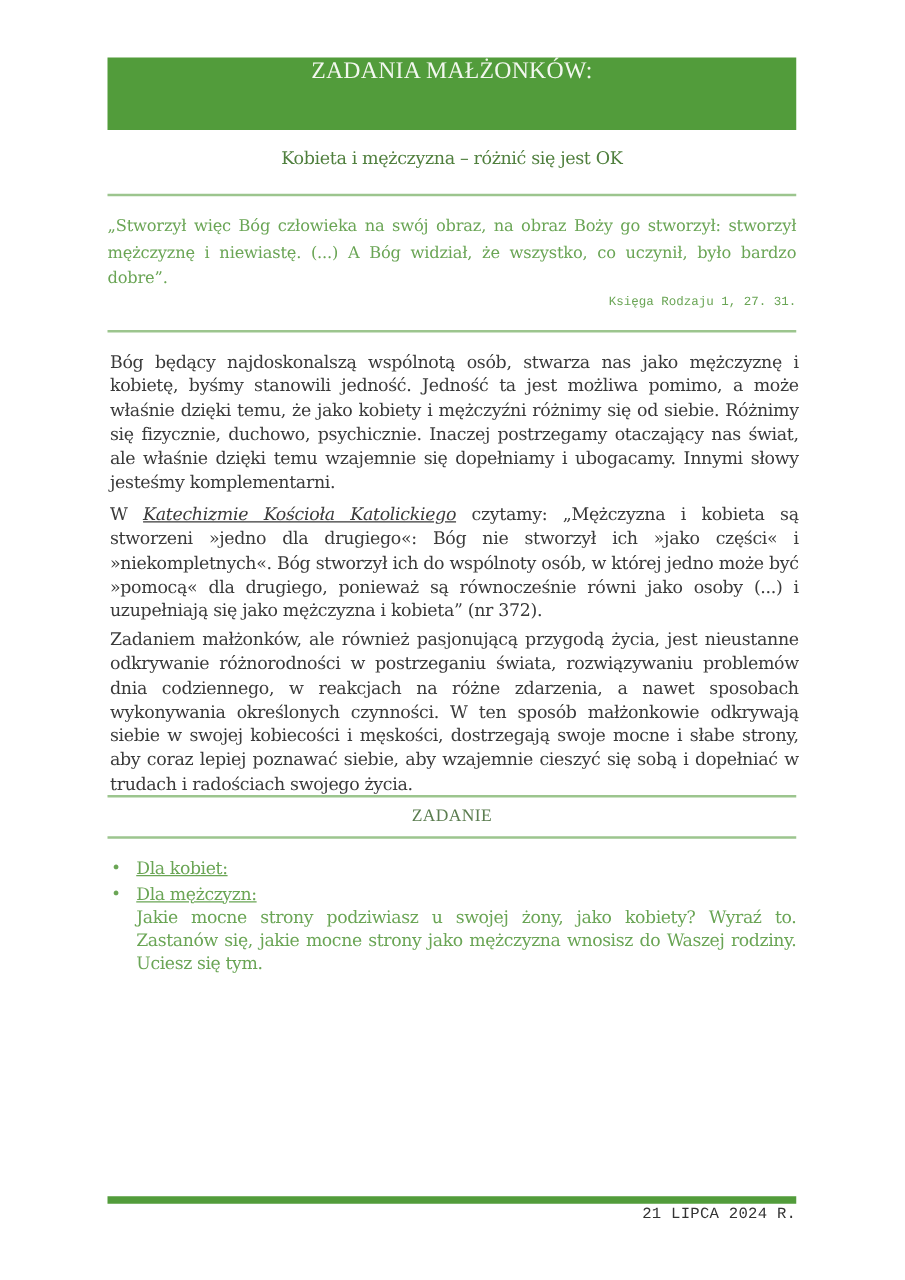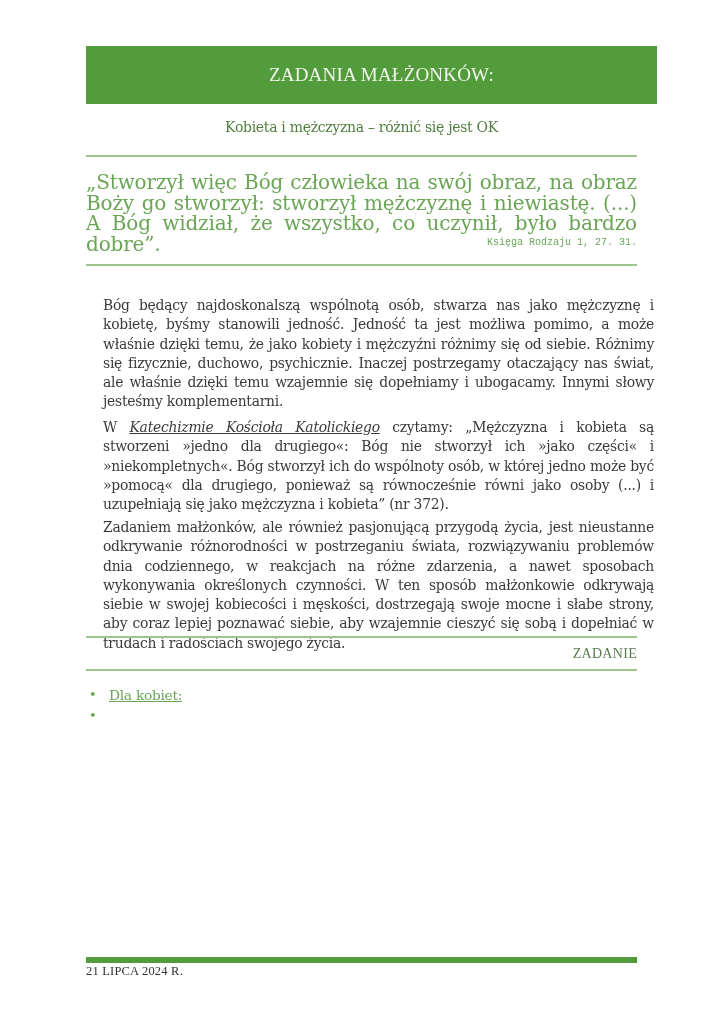--- a/index.html
+++ b/index.html
@@ -3,48 +3,48 @@
 <meta charset="utf-8">
 <style>
   html, body { margin: 0; padding: 0; background: #ffffff; }
   body { width: 724px; height: 1024px; position: relative; overflow: hidden;
          font-family: "DejaVu Serif", "Liberation Serif", serif; color: #333333; }
   .page { position: absolute; left: 86px; width: 551px; top: 0; }
 
   .header-box { position: absolute; top: 46px; left: 0; width: 551px; height: 58px;
     background: #529c3b; color: #f2f7ee; text-align: center;
     font-family: "Liberation Serif", serif; font-size: 19px; line-height: 22px;
-    display: flex; flex-direction: column; justify-content: center; letter-spacing: 0.2px; padding-left: 20px; }
+    display: flex; flex-direction: row; justify-content: center; letter-spacing: 0.2px; }
 
   .subtitle { position: absolute; top: 119px; left: 0; width: 551px; text-align: center;
     font-family: "DejaVu Serif", serif; font-size: 14px; color: #4f7f3d; letter-spacing: -0.3px; }
 
   .rule { position: absolute; left: 0; width: 551px; height: 2px; background: #9cc58e; }
 
   .quote { position: absolute; top: 172px; left: 0; width: 551px; color: #6aa555;
-    font-size: 20px; line-height: 20.5px; text-align: justify; letter-spacing: -0.15px; }
+    font-size: 13px; line-height: 20.5px; text-align: justify; letter-spacing: -0.15px; }
   .quote-source { position: absolute; top: 237px; right: 0; color: #6aa555;
     font-size: 10px; font-family: Liberation Mono, monospace; }
 
   .body-text { position: absolute; left: 0; width: 551px; color: #3a3a3a;
-    font-size: 13.9px; line-height: 19.3px; text-align: justify; letter-spacing: -0.25px; margin: 17px; }
+    font-size: 13.9px; line-height: 19.3px; text-align: justify; letter-spacing: -0.25px; margin: 2px; }
   .body-text i { font-style: italic; text-decoration: underline; }
 
-  .task-heading { position: absolute; top: 646px; left: 0; width: 551px; text-align: right;
+  .task-heading { position: absolute; top: 646px; left: 0; width: 551px; text-align: center;
     color: #5b7d50; font-family: "Liberation Serif", serif; font-size: 14px; letter-spacing: 0.3px; }
 
   .task-list { position: absolute; top: 686px; left: 0; width: 551px; margin: 0; padding: 0; list-style: none; }
   .task-item { position: relative; padding-left: 23px; color: #6aa555;
     font-size: 13.8px; line-height: 18.5px; text-align: justify; letter-spacing: -0.3px; margin-bottom: 2px; }
   .bullet { position: absolute; left: 3px; top: 0; color: #6aa555; font-size: 13px; }
   .task-label { text-decoration: underline; display: block; }
 
   .footer-bar { position: absolute; top: 957px; left: 0; width: 551px; height: 6px; background: #529c3b; }
-  .footer-date { position: absolute; top: 964px; left: 0; width: 551px; text-align: left;
-    font-family: Liberation Serif, serif; font-size: 12.5px; color: #333333; letter-spacing: 0.2px; }
+  .footer-date { position: absolute; top: 964px; left: 0; width: 551px; text-align: right;
+    font-family: Liberation Mono, monospace; font-size: 12.5px; color: #333333; letter-spacing: 0.2px; }
 </style>
 </head>
 <body>
 
 <div class="page">
 
   <div class="header-box">
     <div>ZADANIA MAŁŻONKÓW:</div>
   </div>
 
@@ -67,19 +67,21 @@
   <div class="task-heading">ZADANIE</div>
   <div class="rule" style="top:669px"></div>
 
   <ul class="task-list">
     <li class="task-item">
       <span class="bullet">•</span>
       <span class="task-label">Dla kobiet:</span>
     </li>
     <li class="task-item">
       <span class="bullet">•</span>
+      <span class="task-label">Dla mężczyzn:</span>
+      <span>Jakie mocne strony podziwiasz u swojej żony, jako kobiety? Wyraź to. Zastanów się, jakie mocne strony jako mężczyzna wnosisz do Waszej rodziny. Uciesz się tym.</span>
     </li>
   </ul>
 
   <div class="footer-bar"></div>
   <div class="footer-date">21 LIPCA 2024 R.</div>
 
 </div>
 
 </body></html>

